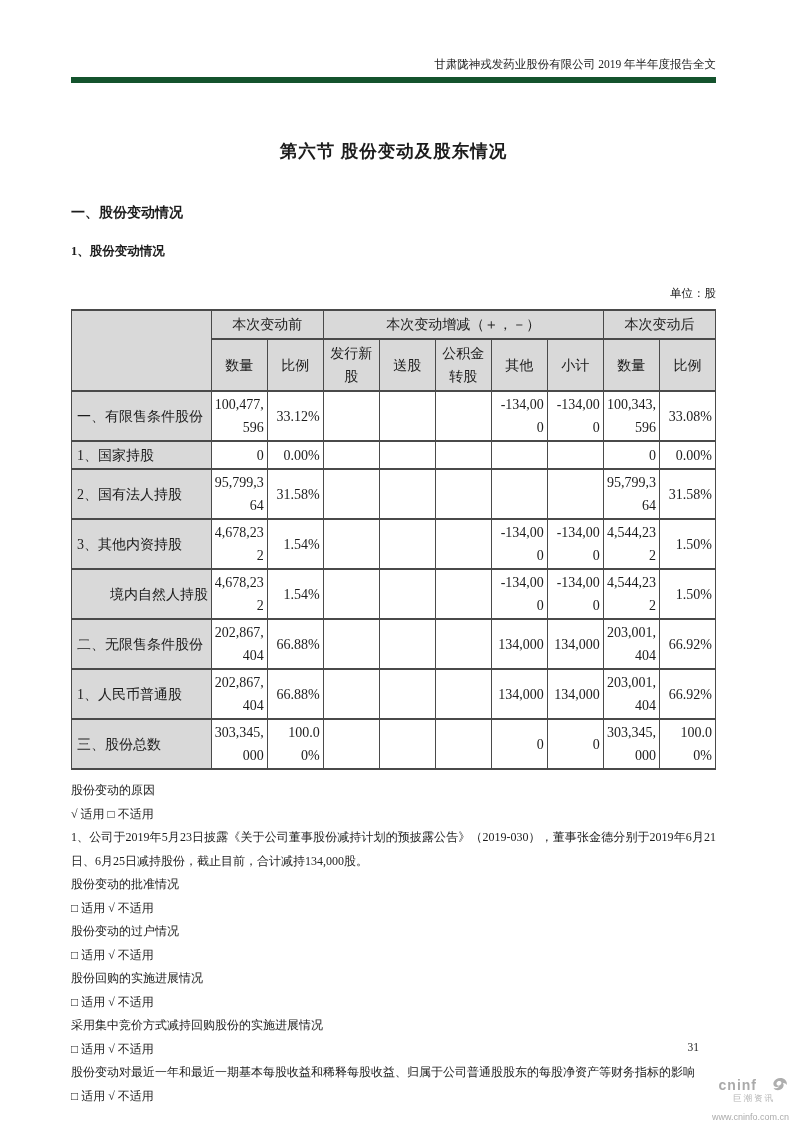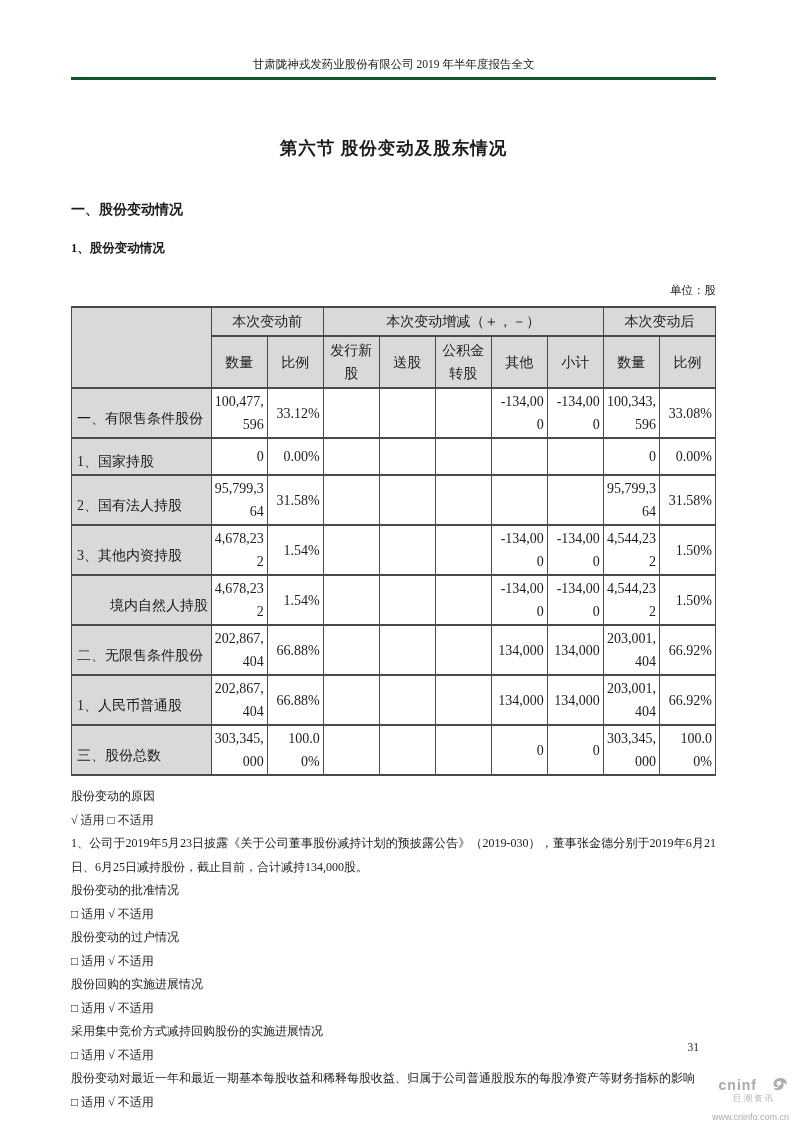--- a/index.html
+++ b/index.html
@@ -9,23 +9,23 @@
     font-family:"Liberation Serif","DejaVu Serif",serif;
     color:#1c1c1c;
     position:relative;
     overflow:hidden;
   }
   .content { width:645px; margin-left:71px; }
 
   .page-header {
     padding-top:57px;
     padding-bottom:5px;
-    text-align:center;
+    text-align:right;
     font-size:11.5px;
-    border-bottom:3px solid #14532d;
+    border-bottom:6px solid #14532d;
   }
 
   .doc-title {
     margin-top:56px;
     text-align:center;
     font-size:17.5px;
     font-weight:bold;
     letter-spacing:1px;
   }
 
@@ -63,21 +63,21 @@
   }
   .share-table th {
     background:#d9d9d9;
     font-weight:normal;
     text-align:center;
     padding:2px 2px;
   }
   .share-table td.label-cell {
     background:#d9d9d9;
     text-align:left;
-    padding:11px 2px 1px 5px;
+    padding:2px 2px 1px 5px;
   }
   .share-table td.label-cell.indent { padding-left:38px; }
   .share-table td.num-cell {
     background:#ffffff;
     text-align:right;
     padding:1px 3px;
     word-break:break-all;
   }
   col.c-label { width:21.7%; }
   col.c-data  { width:8.7%; }

